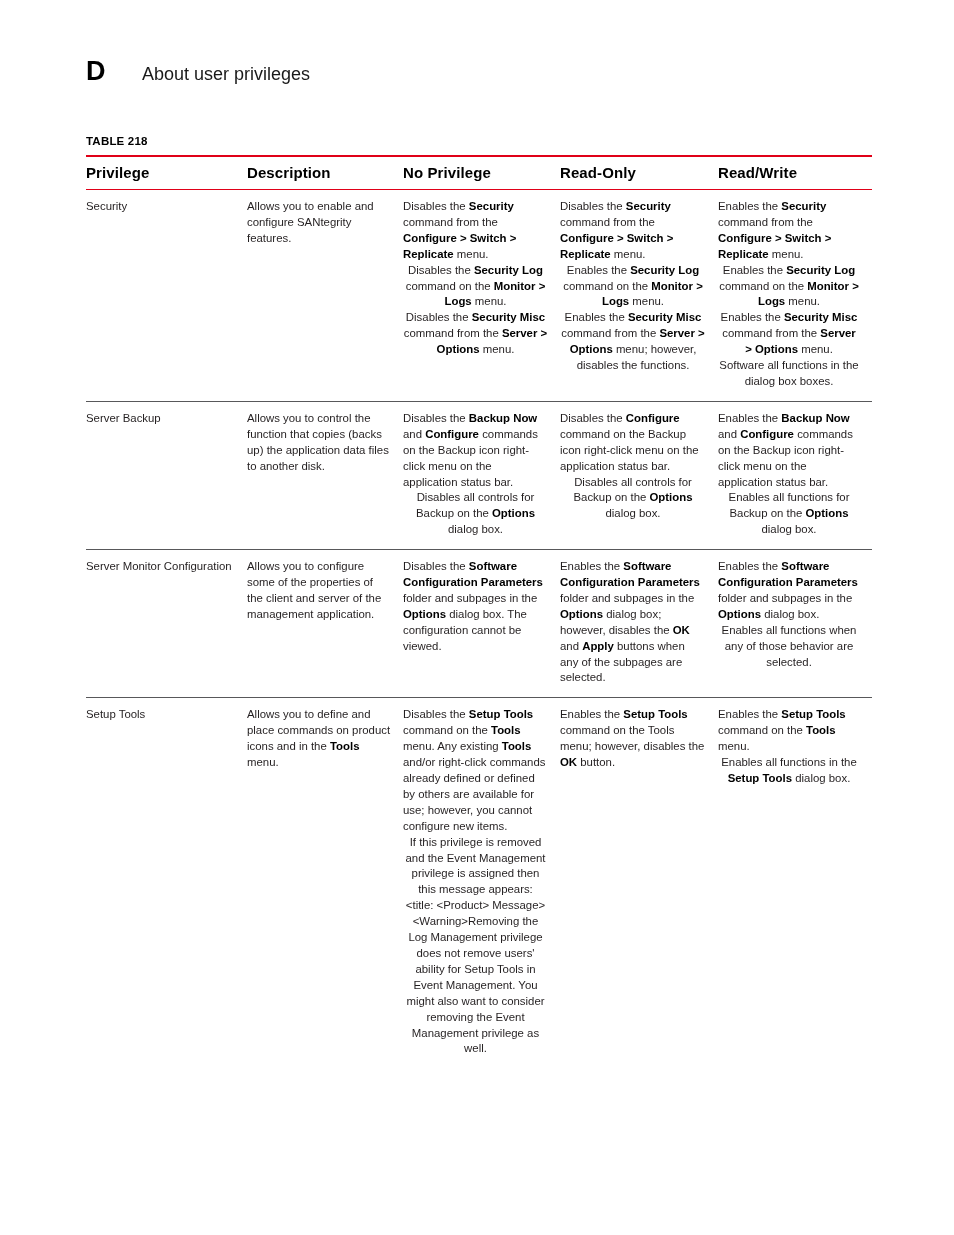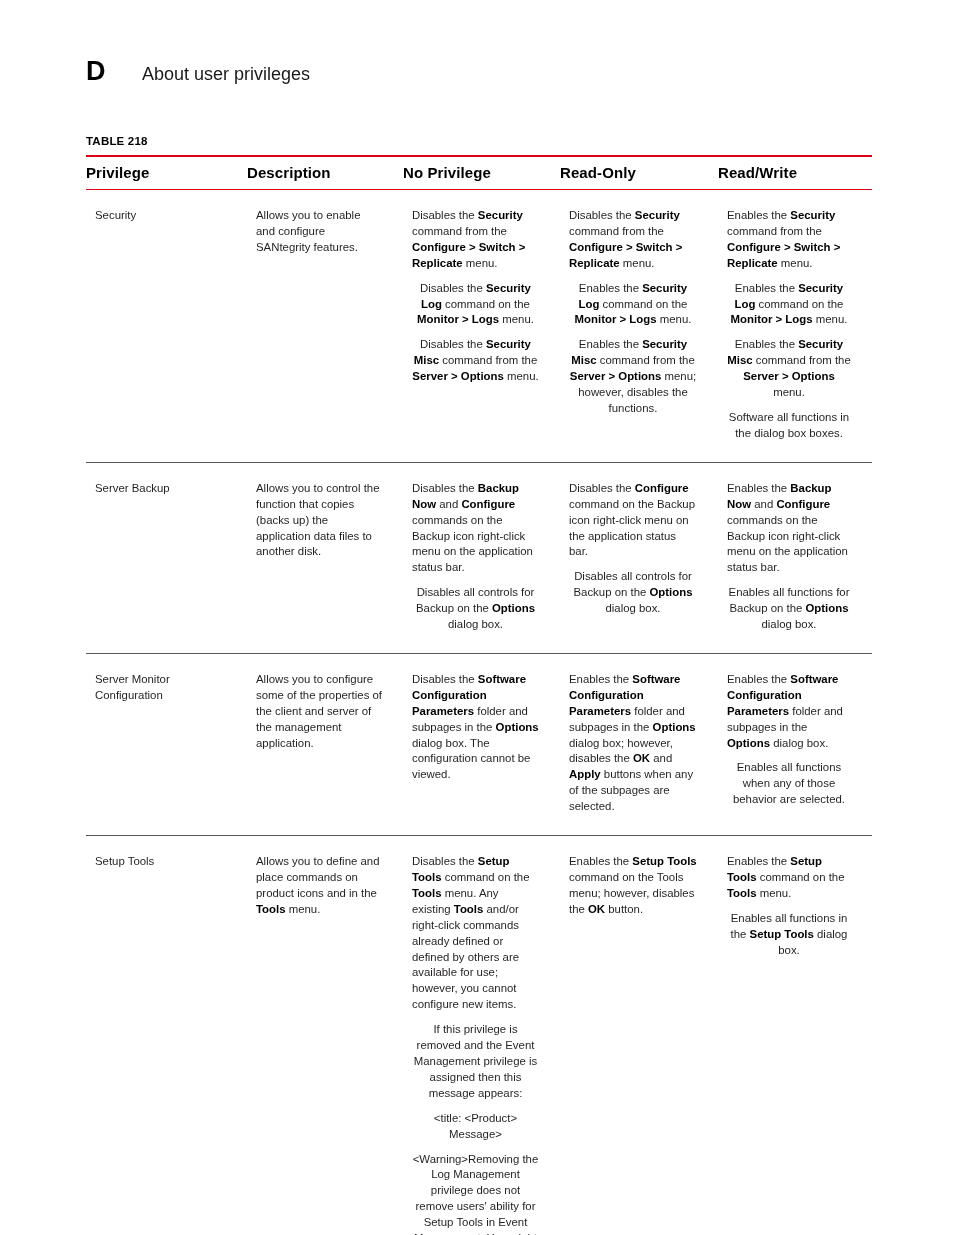--- a/index.html
+++ b/index.html
@@ -91,21 +91,21 @@
     padding: 9px 12px 11px 0;
     border-bottom: 1.2px solid #58585a;
     line-height: 15.9px;
     font-size: 11.4px;
     color: #231f20;
   }
   .priv-table tbody tr.last-row td {
     border-bottom: none;
   }
   .priv-table tbody td p {
-    margin: 9px;
+    margin: 0;
   }
   .priv-table tbody td p + p {
     margin-top: 0px;
     text-align: center;
   }
   b, strong { font-weight: bold; color: #000000; }
 </style>
 </head>
 <body>
 

